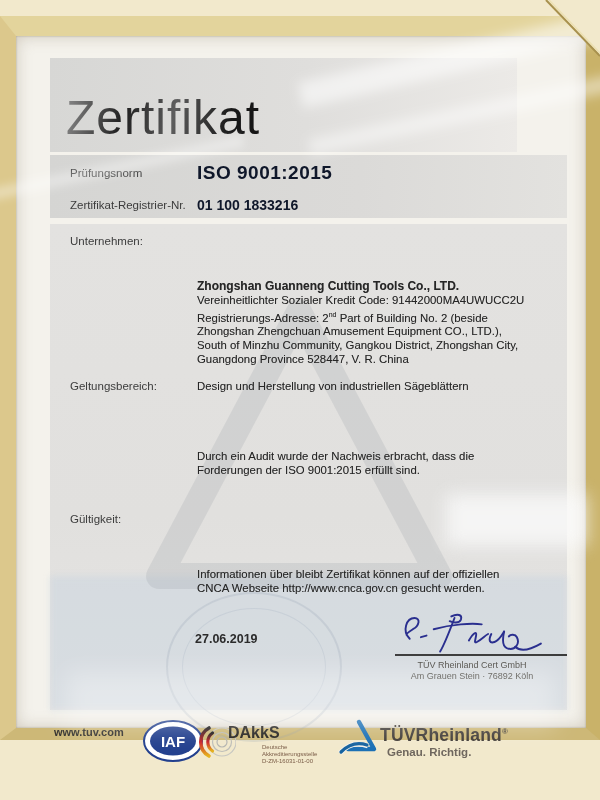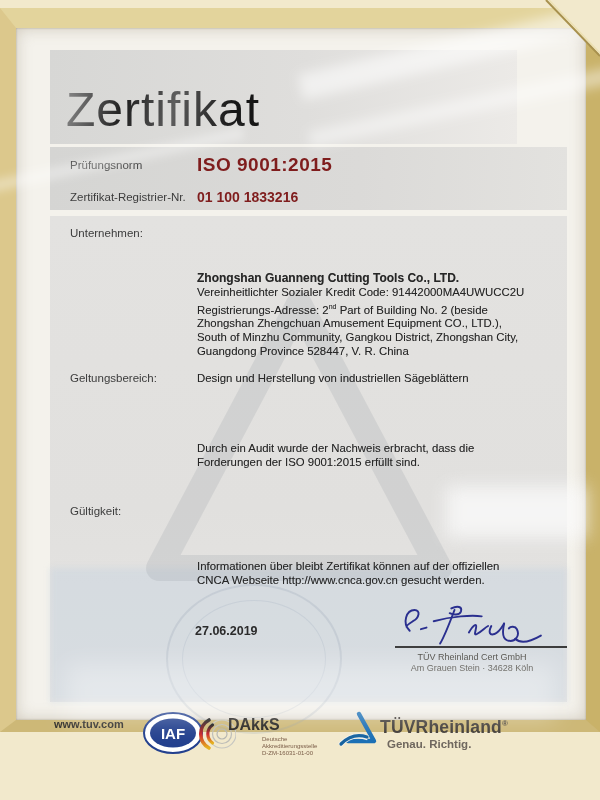--- a/index.html
+++ b/index.html
@@ -1,20 +1,20 @@
 <!DOCTYPE html>
 <html><head>
 <meta charset="utf-8">
 <style>
   html,body{margin:0;padding:0;width:600px;height:800px;overflow:hidden;
     font-family:"Liberation Sans",sans-serif;background:#f2e9cc;}
   *{box-sizing:border-box;}
 
   
-  .frame{position:absolute;left:0;top:8px;width:600px;height:724px;
+  .frame{position:absolute;left:0;top:16px;width:600px;height:724px;
     border-style:solid;border-width:20px 14px 12px 16px;
     border-color:#e3d49c #c9b269 #cdb877 #dcc88c;
     box-shadow:inset 0 0 0 2px #b09849, inset 0 0 0 4px #e8dcae;}
   .glass{position:absolute;inset:0;background:#f4f2ec;
     box-shadow:inset 0 0 16px rgba(110,95,60,.28), inset 0 0 2px rgba(90,75,40,.45);}
   .wall-wedge{position:absolute;right:0;top:0;width:70px;height:70px;z-index:40;pointer-events:none;}
 
   
   .band{position:absolute;pointer-events:none;}
   .band-title{left:34px;top:22px;width:467px;height:94px;
@@ -39,21 +39,21 @@
   .glare2{left:290px;top:68px;width:340px;height:16px;transform:rotate(-12deg);background:rgba(255,255,255,.45);}
   .glare3{left:430px;top:458px;width:140px;height:52px;background:rgba(250,250,250,.8);filter:blur(9px);}
   .glare4{left:-30px;top:126px;width:260px;height:12px;transform:rotate(-12deg);background:rgba(255,255,255,.35);filter:blur(4px);}
   .glare5{left:50px;top:636px;width:490px;height:56px;background:rgba(255,255,255,.34);filter:blur(12px);}
 
   
   .title{position:absolute;left:50px;top:58px;font-size:48px;line-height:1;letter-spacing:1px;
     background:linear-gradient(100deg,#8a8a8a 0%,#1f1f1f 30%,#5d5d5d 55%,#161616 85%);
     -webkit-background-clip:text;background-clip:text;color:transparent;}
   .lbl{position:absolute;left:54px;font-size:11.5px;color:#3c3c3c;}
-  .val{position:absolute;left:181px;color:#7f1d1d;}
+  .val{position:absolute;left:181px;color:#0f172a;}
   .iso{top:126px;font-size:19px;font-weight:bold;letter-spacing:.5px;}
   .regnr{top:161px;font-size:14px;font-weight:bold;}
   .blk{position:absolute;left:181px;font-size:11.4px;line-height:13.8px;color:#262626;
     text-shadow:0 0 .6px rgba(0,0,0,.28);}
   .blk .bold1{font-weight:bold;font-size:12px;margin-top:47px;}
   sup{font-size:7px;}
   .datetxt{position:absolute;left:179px;top:596px;font-size:12.5px;font-weight:bold;color:#2b2b2b;}
 
   .sig-wrap{position:absolute;left:370px;top:574px;width:185px;height:48px;}
   .sig-line{position:absolute;left:379px;top:618px;width:172px;height:1.5px;background:#3a3a3a;}
@@ -129,21 +129,21 @@
         <path d="M44,24 C66,18 92,16 104,18"></path>
         <path d="M88,38 C94,28 98,26 97,32 C96,38 94,42 98,40 C104,37 108,32 112,30"></path>
         <path d="M116,30 C112,38 114,42 120,40 C126,38 130,30 132,27"></path>
         <path d="M132,27 C130,36 130,46 136,48 C146,51 152,42 148,34 C146,30 140,30 138,33"></path>
         <path d="M146,46 C152,52 164,50 178,42"></path>
       </g>
     </svg>
     <div class="sig-line"></div>
     <div class="issuer">
       <div>TÜV Rheinland Cert GmbH</div>
-      <div>Am Grauen Stein · 34628 Köln</div>
+      <div>Am Grauen Stein · 76892 Köln</div>
     </div>
 
     <div class="website">www.tuv.com</div>
 
     <svg class="iaf" width="62" height="46" viewBox="0 0 62 46">
       <ellipse cx="31" cy="23" rx="29" ry="20" fill="#ffffff" stroke="#23408e" stroke-width="2"></ellipse>
       <ellipse cx="31" cy="23" rx="23" ry="14.5" fill="#23408e"></ellipse>
       <text x="31" y="28.5" text-anchor="middle" font-family="Liberation Sans, sans-serif" font-size="15" font-weight="bold" fill="#ffffff">IAF</text>
     </svg>
 

